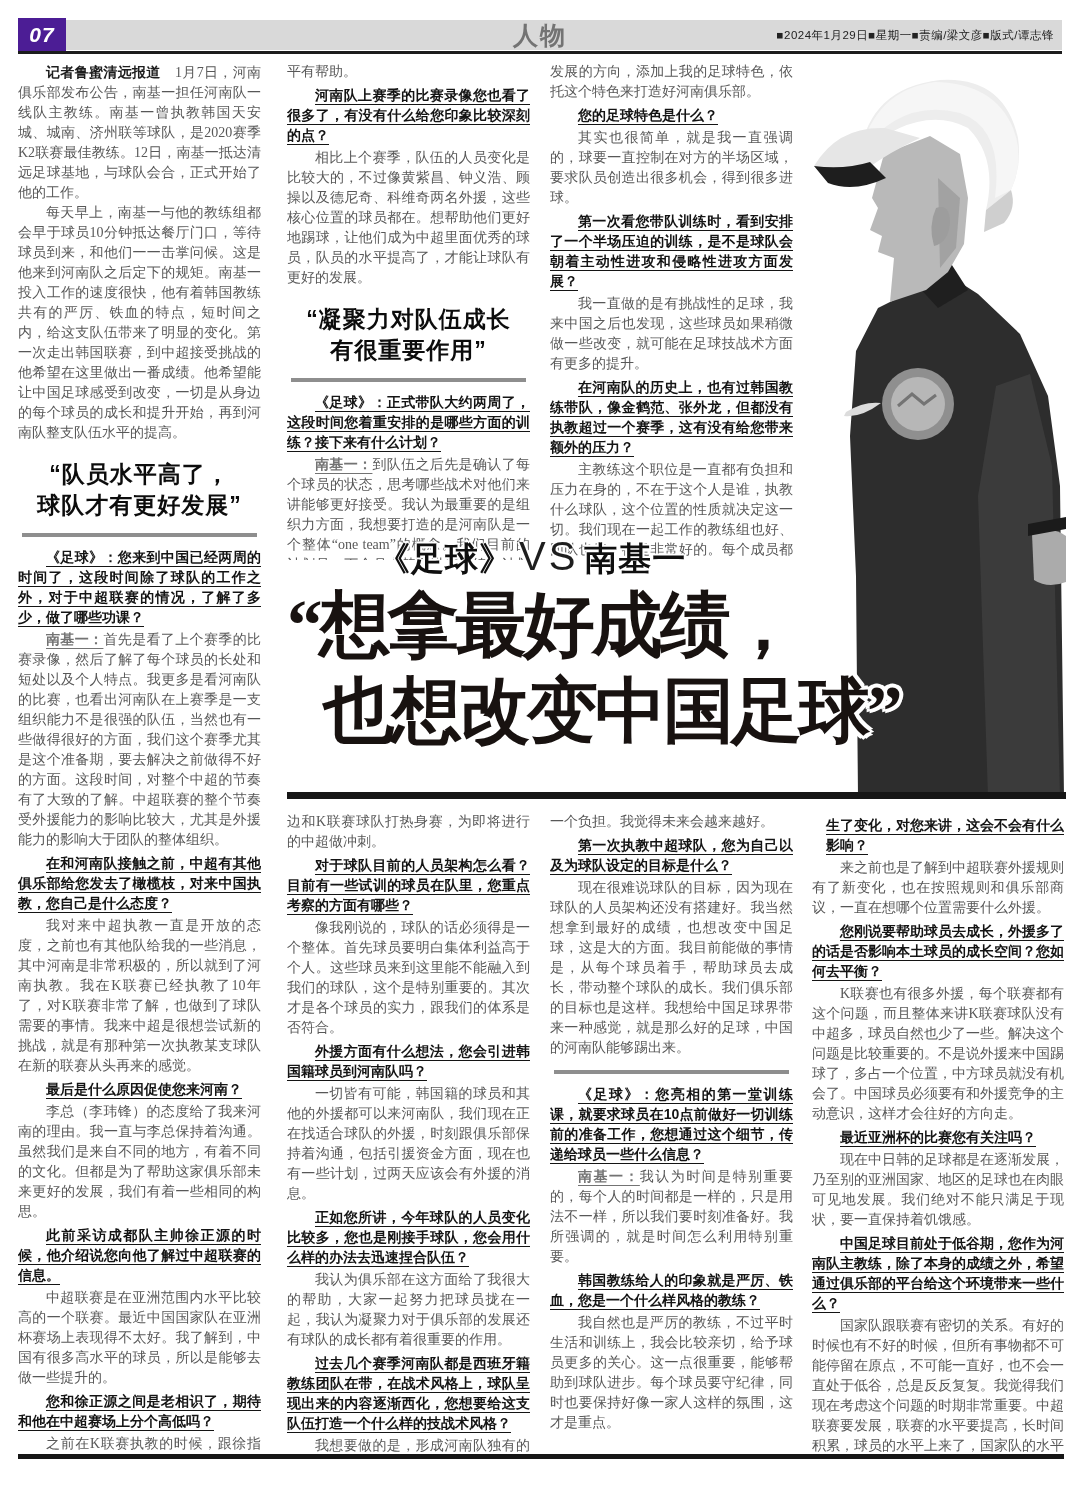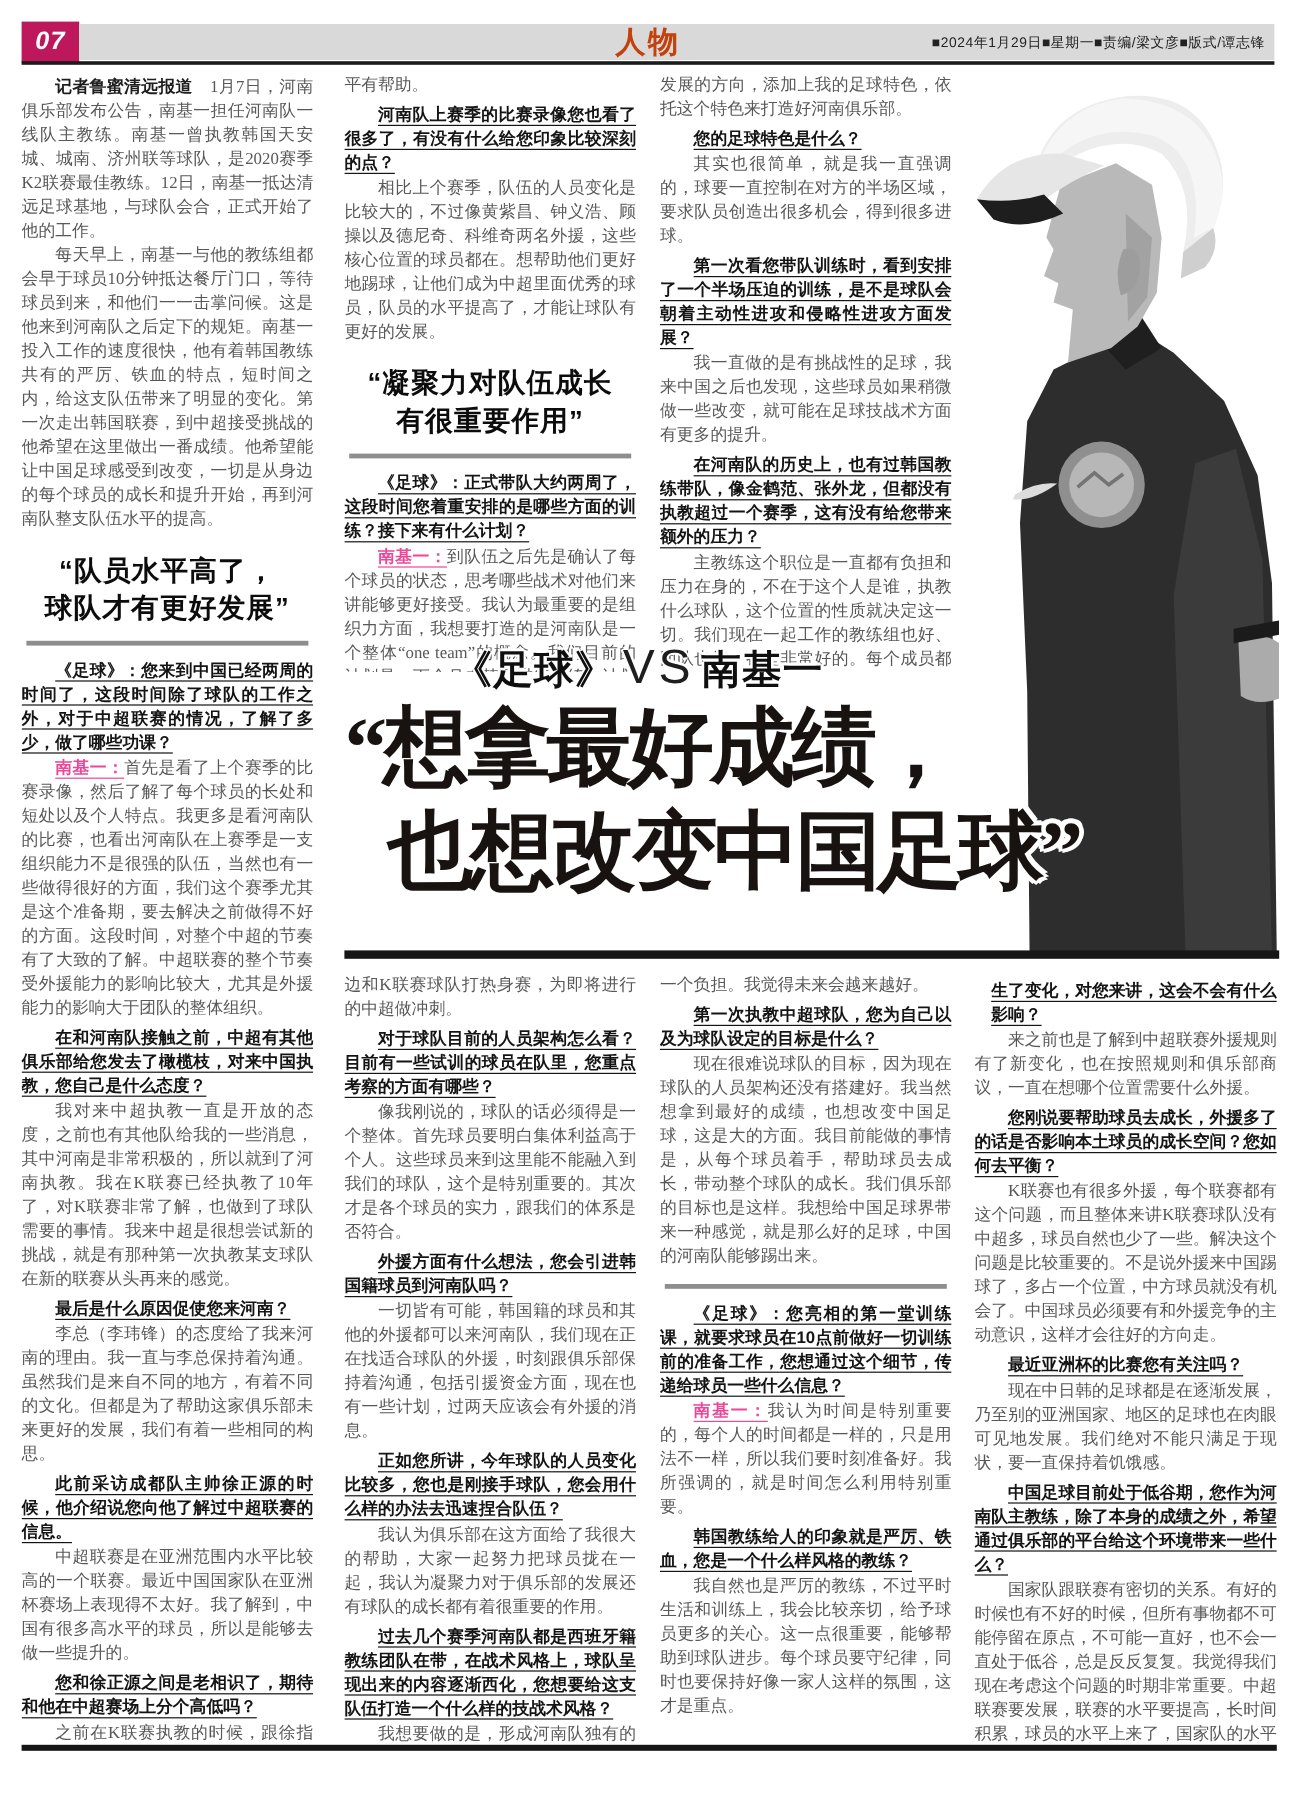--- a/index.html
+++ b/index.html
@@ -1,44 +1,44 @@
 <!DOCTYPE html>
 <html><head>
 <meta charset="utf-8">
 <style>
   html,body{margin:0;padding:0;background:#ffffff;}
   .page{position:relative;width:1080px;height:1496px;background:#ffffff;overflow:hidden;
         font-family:"Liberation Serif","DejaVu Serif",serif;}
 
   
-  .pageno-box{position:absolute;left:18px;top:18px;width:48px;height:34px;background:#be185d;
+  .pageno-box{position:absolute;left:18px;top:18px;width:48px;height:34px;background:#4c1d95;
               display:flex;align-items:center;justify-content:center;}
   .pageno-box span{color:#fff;font-family:"Liberation Sans","DejaVu Sans",sans-serif;
                    font-weight:700;font-size:21px;font-style:italic;letter-spacing:1px;}
   .header-bar{position:absolute;left:66px;top:20px;width:996px;height:30px;background:#d9d9d9;}
   .section-title{position:absolute;left:18px;right:18px;top:20px;height:30px;text-align:center;
                  font-family:"Liberation Sans","DejaVu Sans",sans-serif;font-weight:900;
-                 font-size:25px;line-height:30px;color:#c2410c;letter-spacing:2px;}
+                 font-size:25px;line-height:30px;color:#737373;letter-spacing:2px;}
   .dateline{position:absolute;right:26px;top:28px;font-family:"Liberation Sans","DejaVu Sans",sans-serif;
             font-size:11.5px;color:#222;letter-spacing:0.5px;}
   .header-rule{position:absolute;left:18px;top:51px;width:1044px;height:3px;background:#1c1c1c;}
 
   
   .col{position:absolute;width:243px;overflow:hidden;font-size:14px;line-height:20px;color:#555;}
   #col1{left:18px;top:62px;height:1388px;}
   #col2top{left:287px;top:62px;height:498px;}
   #col3top{left:550px;top:62px;height:498px;}
   #col2bot{left:287px;top:812px;height:640px;}
   #col3bot{left:550px;top:812px;height:640px;}
   #col4bot{left:812px;top:812px;width:252px;height:640px;}
 
   .para{margin:0;text-align:justify;text-indent:2em;color:#585858;}
   .para.noindent{text-indent:0;}
   .lead{font-family:"Liberation Sans","DejaVu Sans",sans-serif;font-weight:700;color:#1d1d1d;}
-  .ans-name{font-family:Liberation Serif, serif;font-weight:700;color:#ec4899;
+  .ans-name{font-family:Liberation Serif, serif;font-weight:700;color:#737373;
             text-decoration:underline;text-underline-offset:4px;text-decoration-thickness:1px;}
   .q{margin:3px 0;text-align:justify;text-indent:2em;
      font-family:"Liberation Sans","DejaVu Sans",sans-serif;font-weight:700;color:#141414;
      text-decoration:underline;text-underline-offset:4px;text-decoration-thickness:1px;}
   .q.noindent{text-indent:0;margin-left:14px;}
 
   .subhead{margin-top:16px;text-align:center;font-family:"Liberation Sans","DejaVu Sans",sans-serif;
            font-weight:900;font-size:23px;line-height:31px;color:#0c0c0c;letter-spacing:1px;}
   .subrule{height:4px;background:#8e8e8e;margin:12px 4px 10px 4px;}
 

